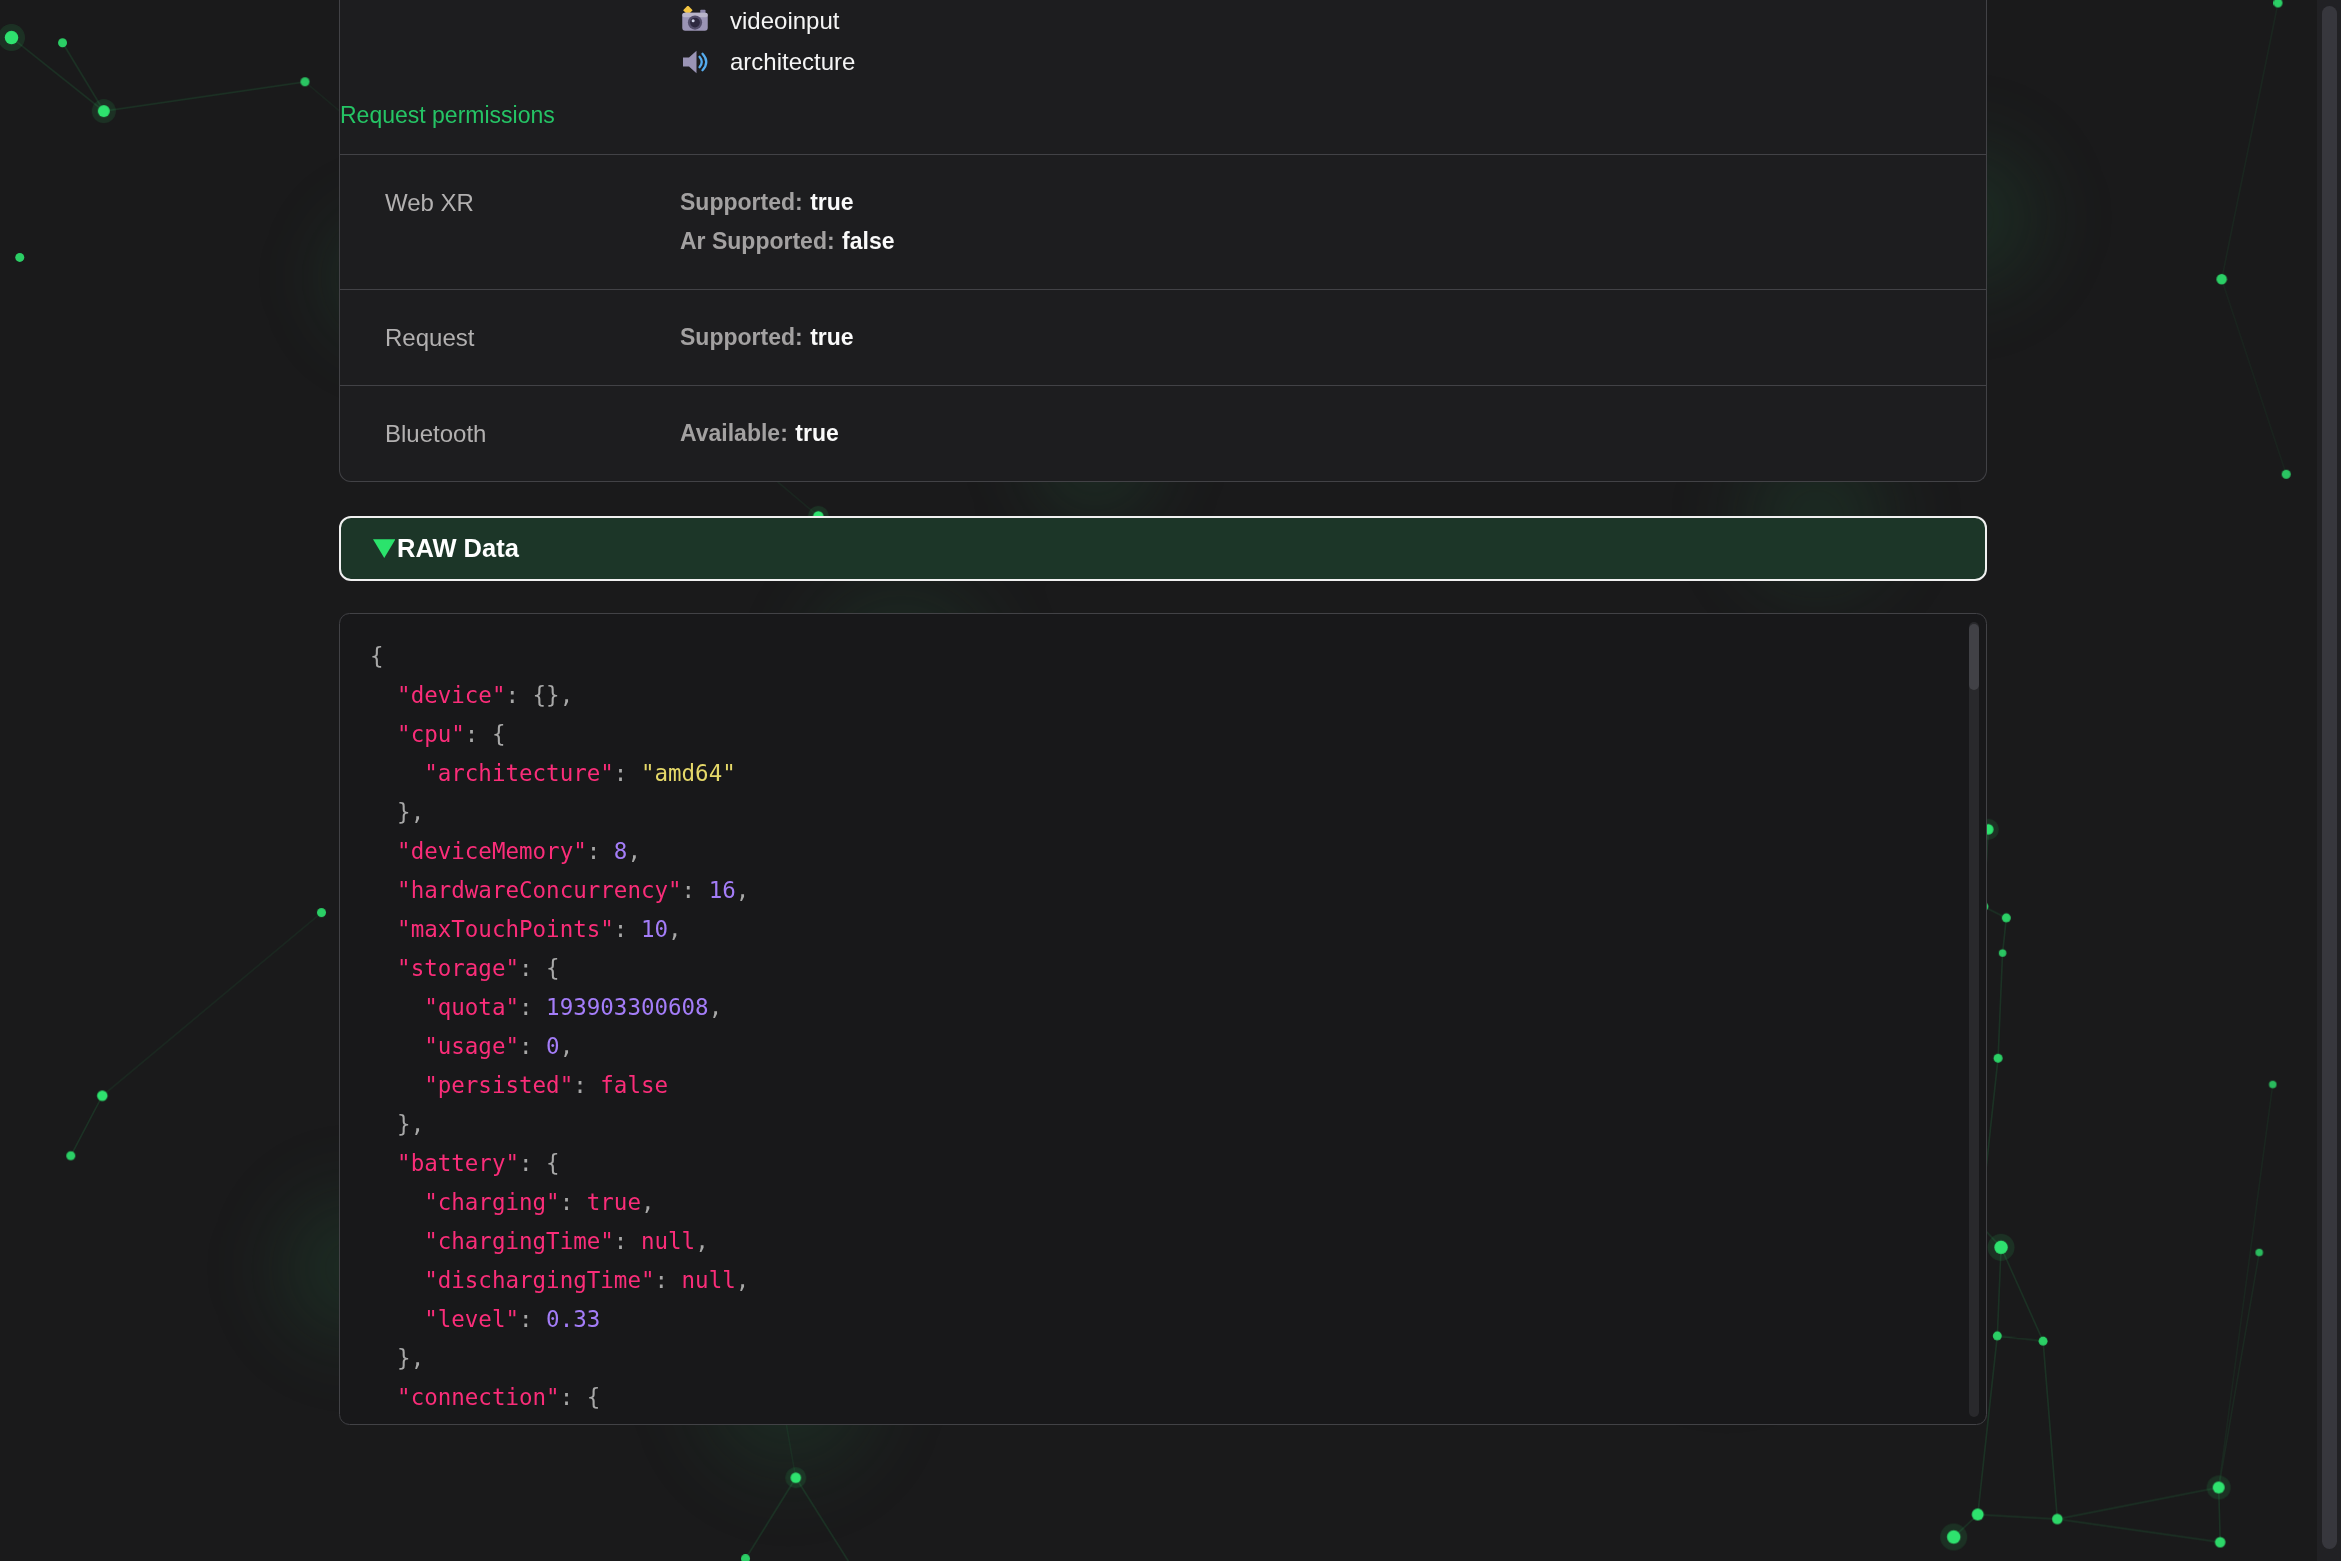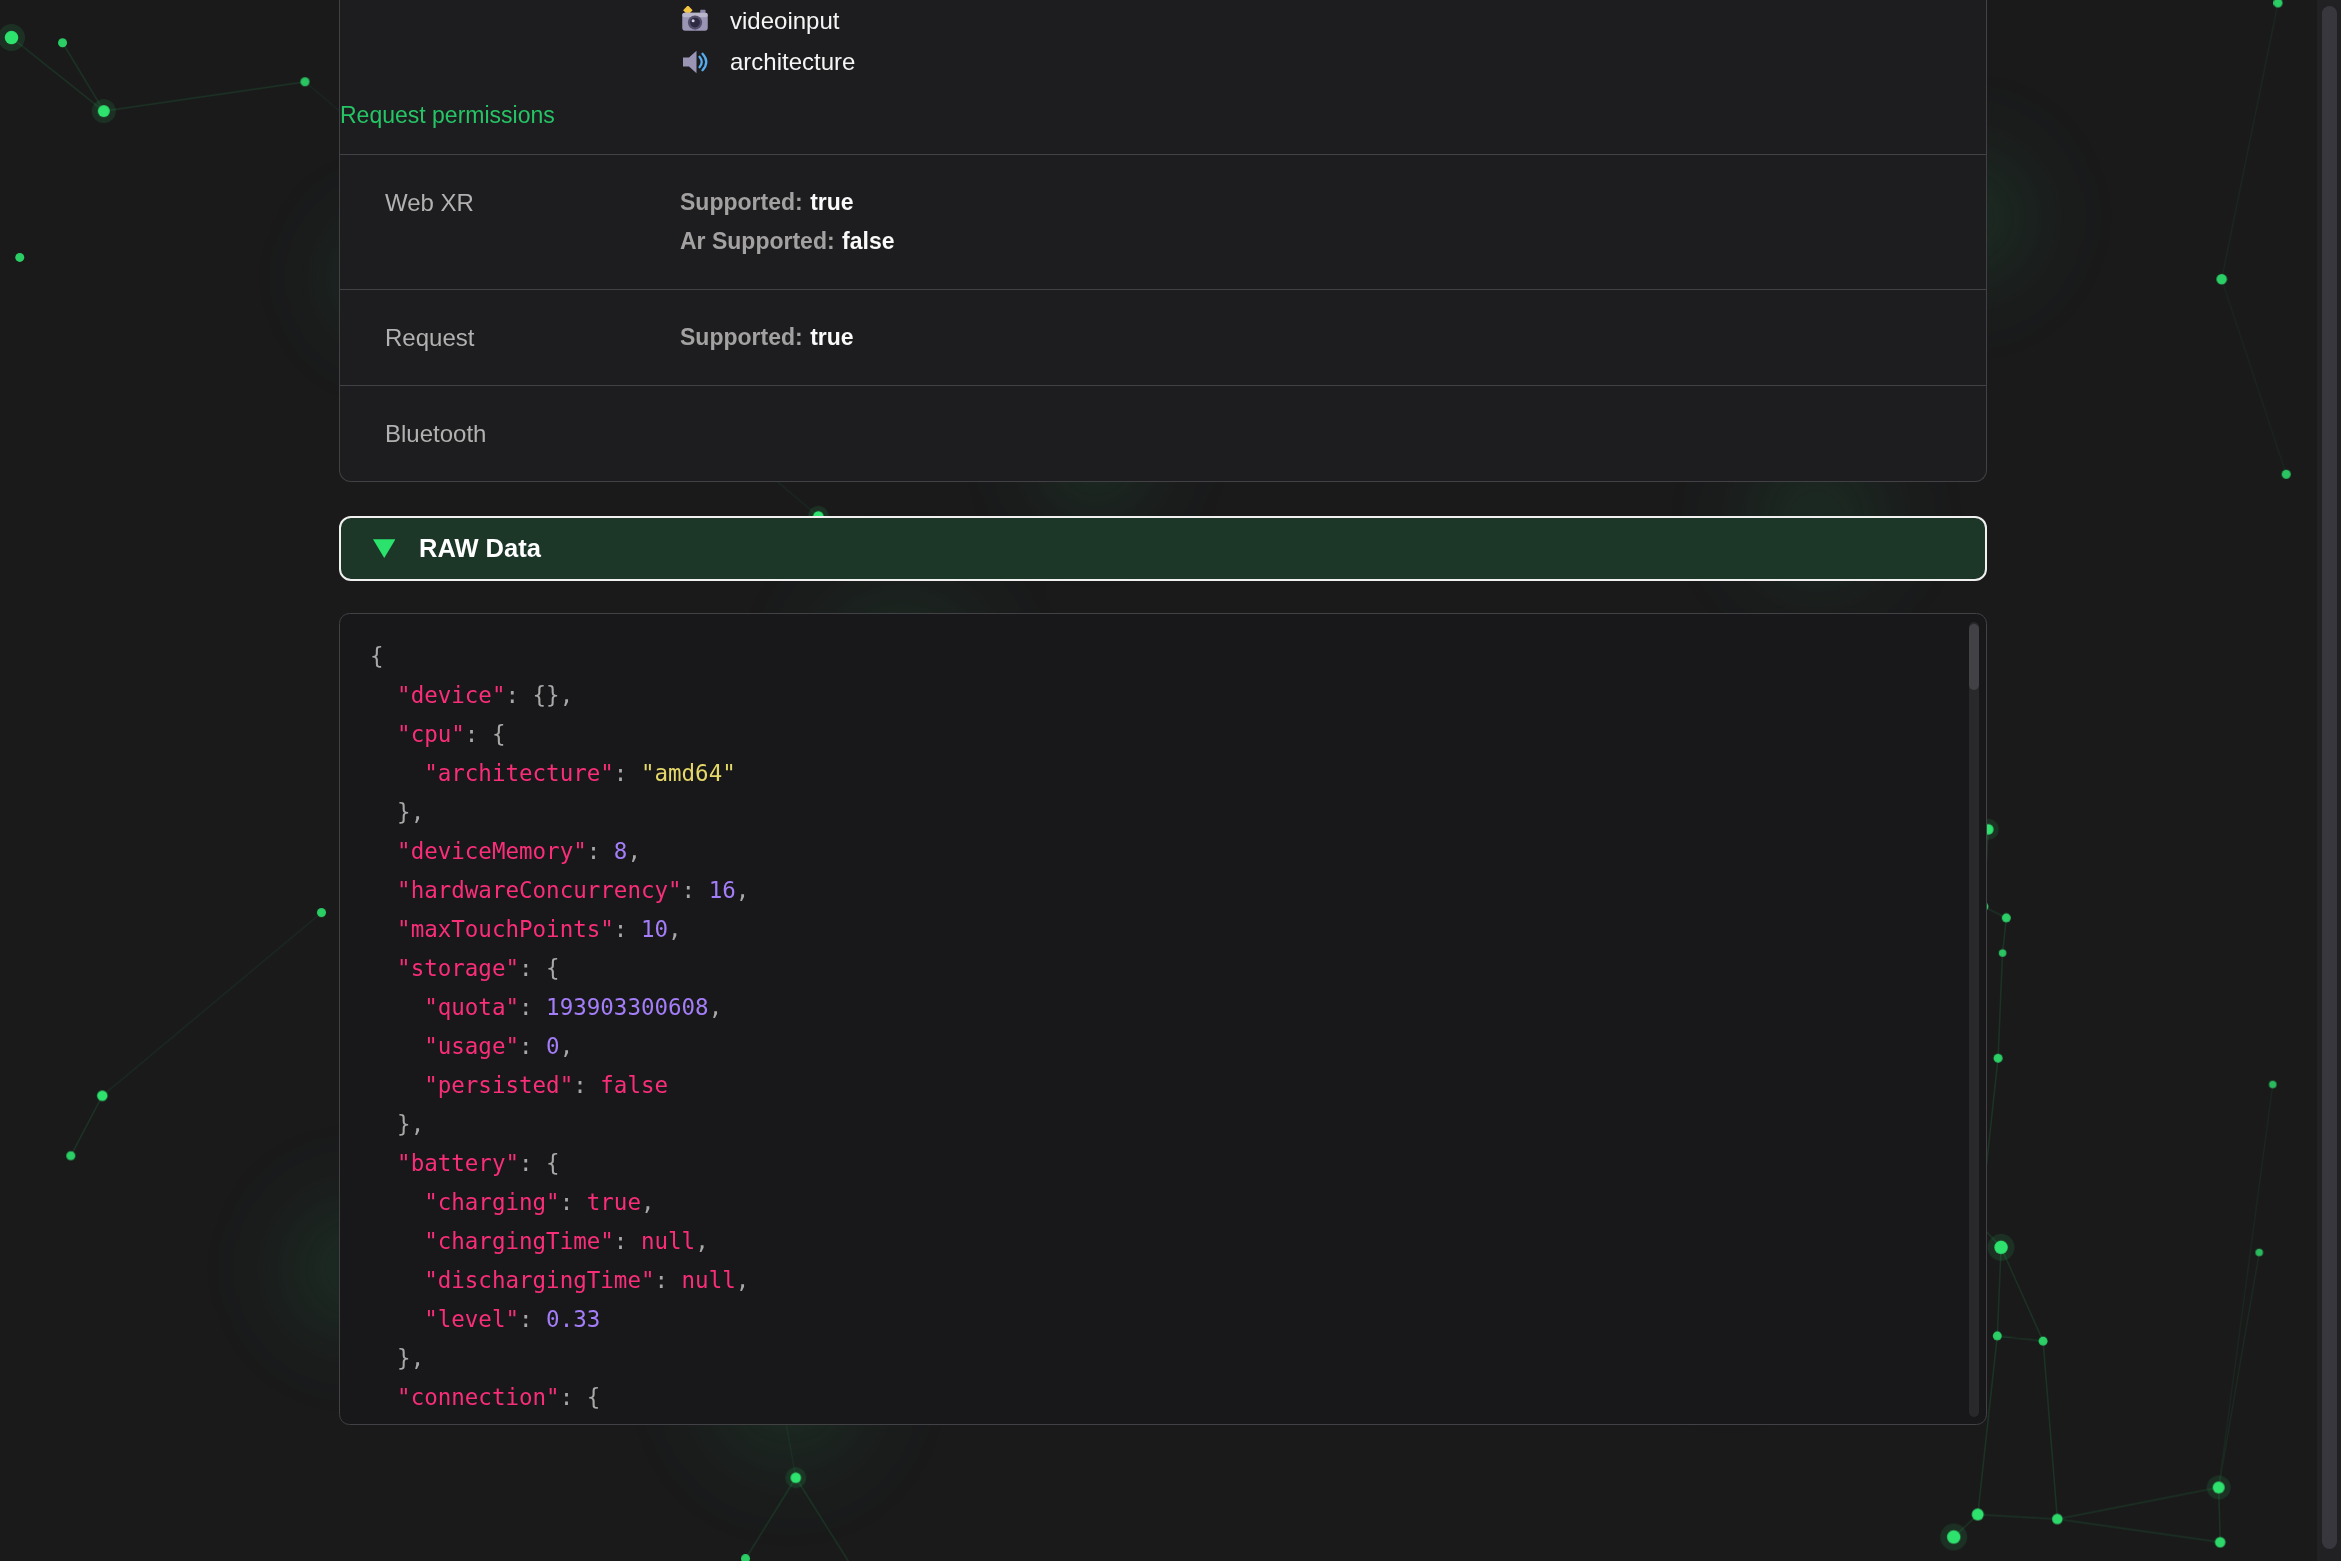--- a/index.html
+++ b/index.html
@@ -50,21 +50,21 @@
     font-size:24px;font-weight:400;color:var(--name-gray);line-height:39px;}
   .cap-fields{flex:1;}
   .field-line{font-size:23px;line-height:39px;}
   .field-label{color:var(--label-gray);font-weight:600;}
   .field-value{color:#fafafa;font-weight:700;margin-left:7.5px;}
 
   .raw-header{
     margin-top:34px;height:65px;box-sizing:border-box;
     border:2.3px solid #f0f0f0;border-radius:12px;
     background:var(--hdr-bg);
-    display:flex;align-items:center;gap:24px;padding-left:31.5px;
+    display:flex;align-items:center;gap:2px;padding-left:31.5px;
     cursor:pointer;
   }
   .raw-title{font-size:25.5px;font-weight:700;color:#ffffff;}
 
   .code-panel{
     margin-top:32px;height:812px;box-sizing:border-box;position:relative;
     background:var(--panel-bg);
     border:0.8px solid var(--line);border-radius:10.5px;overflow:hidden;
   }
   .code{
@@ -224,20 +224,23 @@
           </div>
         </div>
         <div class="cap-row">
           <div class="cap-label">Request</div>
           <div class="cap-fields">
             <div class="field-line"><span class="field-label">Supported:</span><span class="field-value">true</span></div>
           </div>
         </div>
         <div class="cap-row">
           <div class="cap-label">Bluetooth</div>
+          <div class="cap-fields">
+            <div class="field-line"><span class="field-label">Available:</span><span class="field-value">true</span></div>
+          </div>
         </div>
       </div>
   </div>
 
   <div class="raw-header">
     <svg width="22.5" height="19" viewBox="0 0 30 25">
       <polygon points="0,0 30,0 15,25" fill="#2be36c"></polygon>
     </svg>
     <span class="raw-title">RAW Data</span>
   </div>

